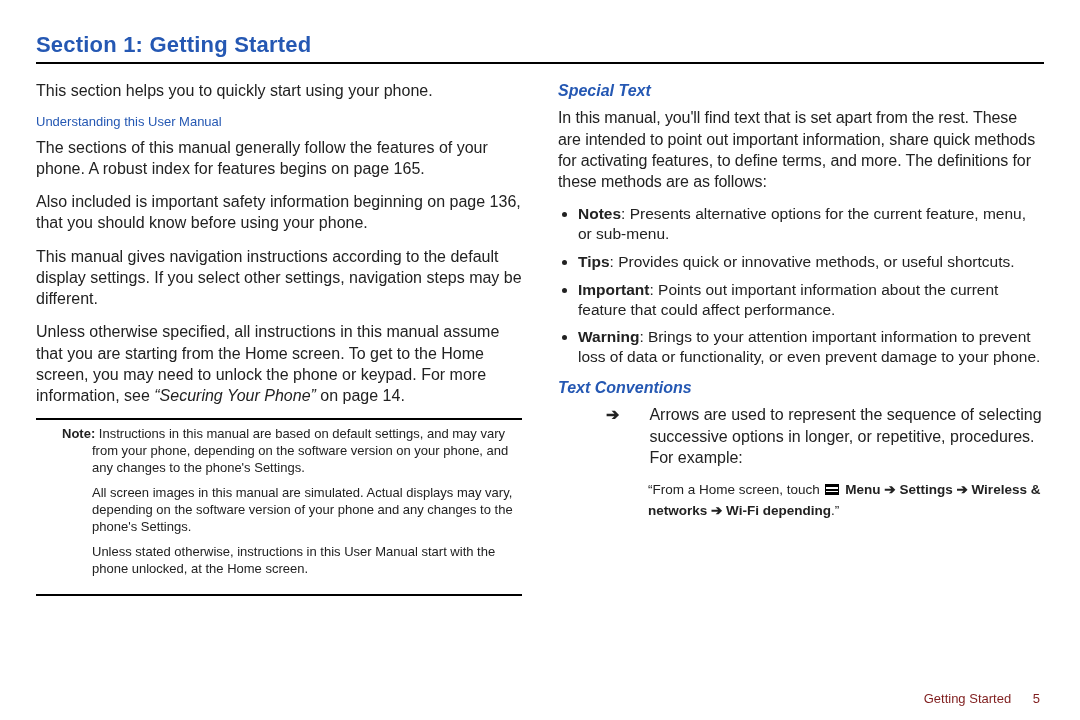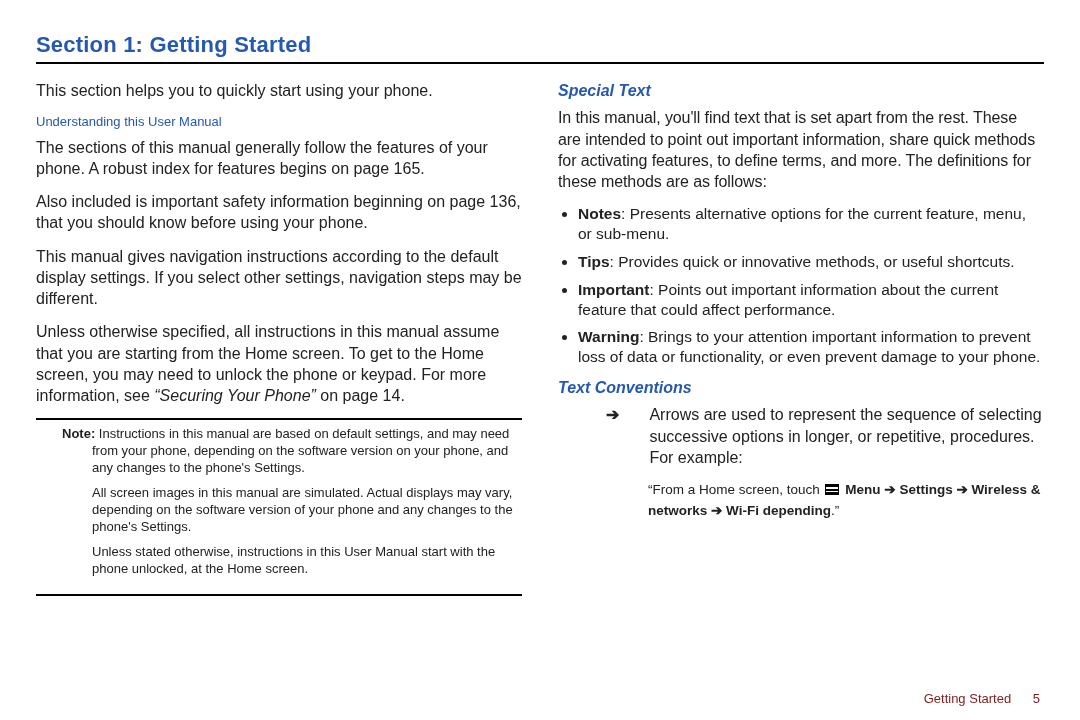--- a/index.html
+++ b/index.html
@@ -138,21 +138,21 @@
       <p>Also included is important safety information beginning on page 136, that you should know before using your phone.</p>
       <p>This manual gives navigation instructions according to the default display settings. If you select other settings, navigation steps may be different.</p>
       <p>
         <span>Unless otherwise specified, all instructions in this manual assume that you are starting from the Home screen. To get to the Home screen, you may need to unlock the phone or keypad. For more information, see </span><span class="em-italic">“Securing Your Phone”</span><span> on page 14.</span>
       </p>
 
       <hr class="note-rule">
       <div class="note-block">
         <p class="hang">
           <span class="note-label">Note:</span>
-          <span>Instructions in this manual are based on default settings, and may need from your phone, depending on the software version on your phone, and any changes to the phone's Settings.</span>
+          <span>Instructions in this manual are based on default settings, and may vary from your phone, depending on the software version on your phone, and any changes to the phone's Settings.</span>
         </p>
         <p style="padding-left:44px;">All screen images in this manual are simulated. Actual displays may vary, depending on the software version of your phone and any changes to the phone's Settings.</p>
         <p style="padding-left:44px;">Unless stated otherwise, instructions in this User Manual start with the phone unlocked, at the Home screen.</p>
       </div>
       <hr class="note-rule">
     </div>
 
     <div class="col">
       <h3 class="blue-italic">Special Text</h3>
       <p class="condensed">In this manual, you'll find text that is set apart from the rest. These are intended to point out important information, share quick methods for activating features, to define terms, and more. The definitions for these methods are as follows:</p>

